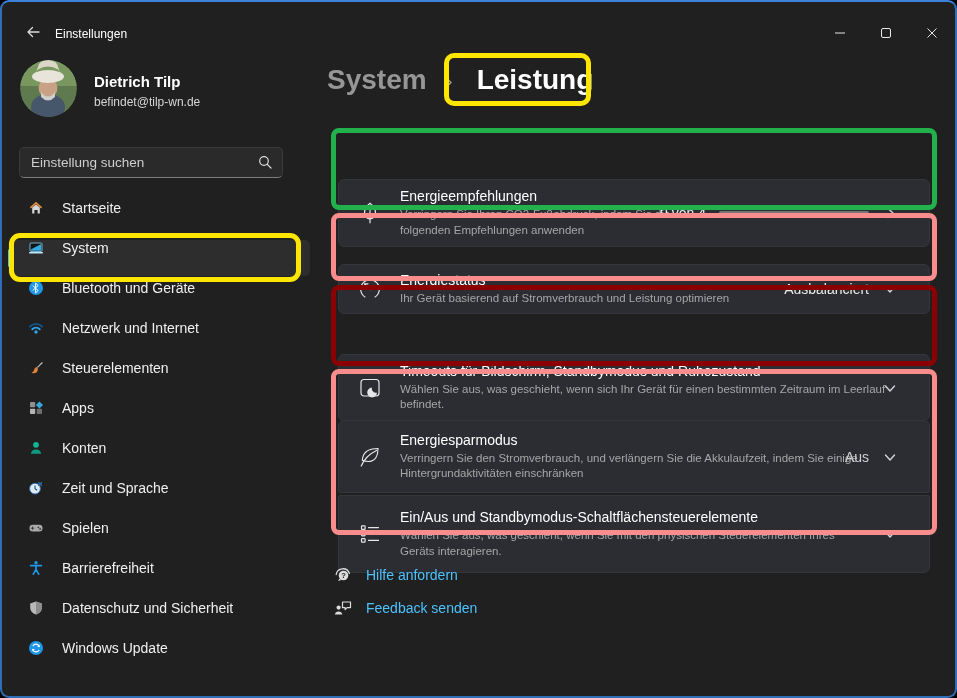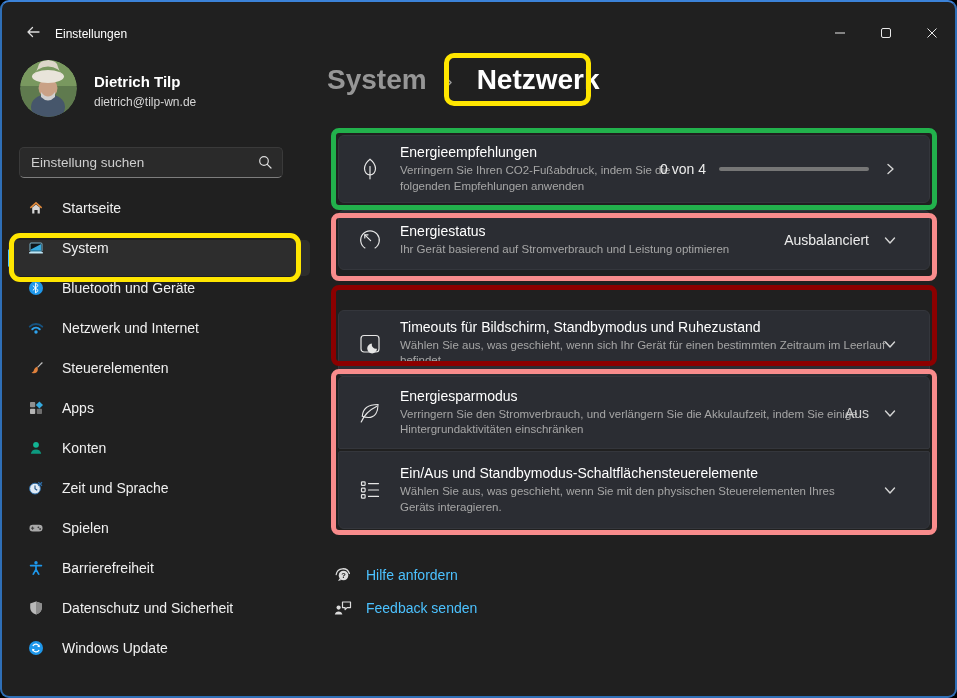--- a/index.html
+++ b/index.html
@@ -33,21 +33,21 @@
   .nav-item.selected::before { content:""; position:absolute; left:0; top:9px; width:3px; height:18px;
     border-radius:2px; background:#4cc2ff; }
   .nav-icon { width:16px; height:16px; margin-left:20px; flex:none; display:flex; }
   .nav-label { margin-left:18px; font-size:14px; color:#f0f0f0; white-space:nowrap; }
   
   .breadcrumb { position:absolute; left:325px; top:56px; height:44px; display:flex; align-items:center; }
   .crumb-parent { font-size:28px; font-weight:600; color:#969696; cursor:pointer; }
   .crumb-sep { margin:3px 12px 0 13px; display:flex; }
   .crumb-current { font-size:28px; font-weight:600; color:#ffffff; margin-left:9px; }
   .card { position:absolute; left:336px; width:592px; background:#2b2d33; border:1px solid #34363c;
-    display:flex; align-items:center; cursor:pointer; }
+    display:flex; align-items:center; cursor:pointer;margin-top:44px; }
   .card-icon { flex:none; width:26px; height:26px; margin:0 17px 0 18px; display:flex; }
   .card-text { flex:1; min-width:0; }
   .card-title { font-size:14px; color:#ffffff; margin-bottom:3px; }
   .card-desc { font-size:11.5px; line-height:15.5px; color:#a6a6a6; }
   .card-right { flex:none; margin-left:auto; display:flex; align-items:center; padding-right:32px; }
   .card-value { font-size:14px; color:#ececec; white-space:nowrap; }
   .progress-track { width:150px; height:4px; border-radius:2px; background:#767676; margin-left:13px; overflow:hidden; }
   .progress-fill { height:100%; background:#4cc2ff; width:0; border-radius:2px; }
   .chev { margin-left:14px; display:flex; }
   .footer-link { position:absolute; left:331px; display:flex; align-items:center; cursor:pointer; }
@@ -105,21 +105,21 @@
         <rect width="57" height="26" fill="#79985f"></rect>
         <ellipse cx="28" cy="47" rx="17" ry="13" fill="#46566b"></ellipse>
         <circle cx="28" cy="28" r="9.5" fill="#c9a186"></circle>
         <path d="M21 32q7 9 14 0v5q-7 7-14 0Z" fill="#cfcfcf"></path>
         <ellipse cx="28" cy="16.5" rx="16" ry="6.5" fill="#e8e4da"></ellipse>
         <path d="M14.5 16a13.5 9.5 0 0 1 27 0l-3.5-9a10 7 0 0 0-20 0Z" fill="#dcd6c8"></path>
       </g>
     </svg>
   </div>
   <div class="profile-name">Dietrich Tilp</div>
-  <div class="profile-email">dietrich@tilp-wn.de</div>
+  <div class="profile-email">befindet@tilp-wn.de</div>
 
   <div class="searchbox">
     <input type="text" placeholder="Einstellung suchen" style="">
     <span class="search-icon">
       <svg width="14" height="14" viewBox="0 0 14 14">
           <circle cx="6" cy="6" r="4.3" stroke="#dcdcdc" stroke-width="1.2" fill="none"></circle>
           <path d="M9.3 9.3 13 13" stroke="#dcdcdc" stroke-width="1.2" stroke-linecap="round"></path>
         </svg>
     </span>
   </div>
@@ -244,21 +244,21 @@
     </div>
   </div>
 
   <div class="breadcrumb">
     <span class="crumb-parent">System</span>
     <span class="crumb-sep">
       <svg width="16" height="16" viewBox="0 0 16 16">
           <path d="M6 3.5 11 8.5 6 13.5" stroke="#9a9a9a" stroke-width="1.6" fill="none" stroke-linecap="round" stroke-linejoin="round"></path>
         </svg>
     </span>
-    <span class="crumb-current">Netzwerk</span>
+    <span class="crumb-current">Leistung</span>
   </div>
 
   <div class="card" style="top:133px;height:68px;border-radius:6px;">
     <span class="card-icon">
       <svg viewBox="0 0 26 26" width="26" height="26" fill="none" stroke="#e6e6e6" stroke-width="1.2">
           <path d="M13 3.2c3.7 2.9 5.5 6.1 5.5 9.4 0 3.5-2.3 6.3-5.5 6.3s-5.5-2.8-5.5-6.3c0-3.3 1.8-6.5 5.5-9.4Z"></path>
           <path d="M13 10.5v12.3" stroke-linecap="round"></path>
         </svg>
     </span>
     <span class="card-text">
@@ -269,21 +269,21 @@
       <span class="card-value">0 von 4</span>
       <span class="progress-track"><span class="progress-fill" style="width: 0%;"></span></span>
       <span class="chev">
         <svg width="14" height="14" viewBox="0 0 14 14">
             <path d="M5 2.5 10 7 5 11.5" stroke="#d4d4d4" stroke-width="1.4" fill="none" stroke-linecap="round" stroke-linejoin="round"></path>
           </svg>
       </span>
     </span>
   </div>
 
-  <div class="card" style="top:208px;height:60px;border-radius:6px;justify-content:center;">
+  <div class="card" style="top:218px;height:50px;border-radius:6px;justify-content:center;">
     <span class="card-icon">
       <svg viewBox="0 0 26 26" width="26" height="26" fill="none" stroke="#e6e6e6" stroke-width="1.2">
           <path d="M8.3 21.2a9.3 9.3 0 1 1 9.4 0"></path>
           <path d="M13.6 13.6 7.8 7.8" stroke-linecap="round"></path>
           <path d="M7.8 7.8h3.2M7.8 7.8v3.2" stroke-linecap="round"></path>
         </svg>
     </span>
     <span class="card-text">
       <span class="card-title" style="display:block;">Energiestatus</span>
       <span class="card-desc" style="display:block;width:440px;">Ihr Gerät basierend auf Stromverbrauch und Leistung optimieren</span>

